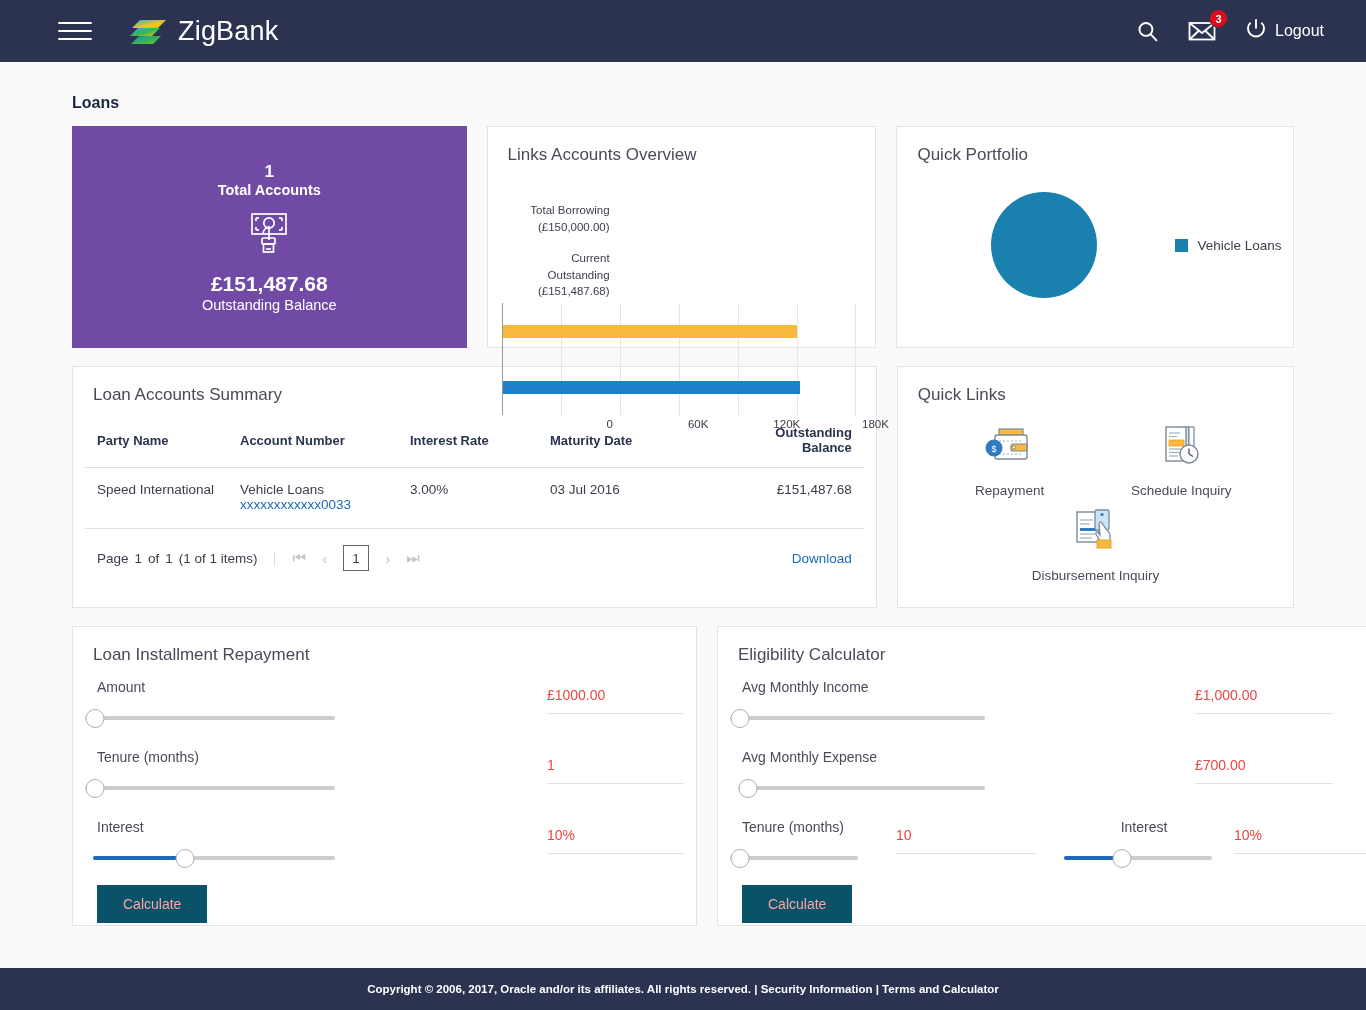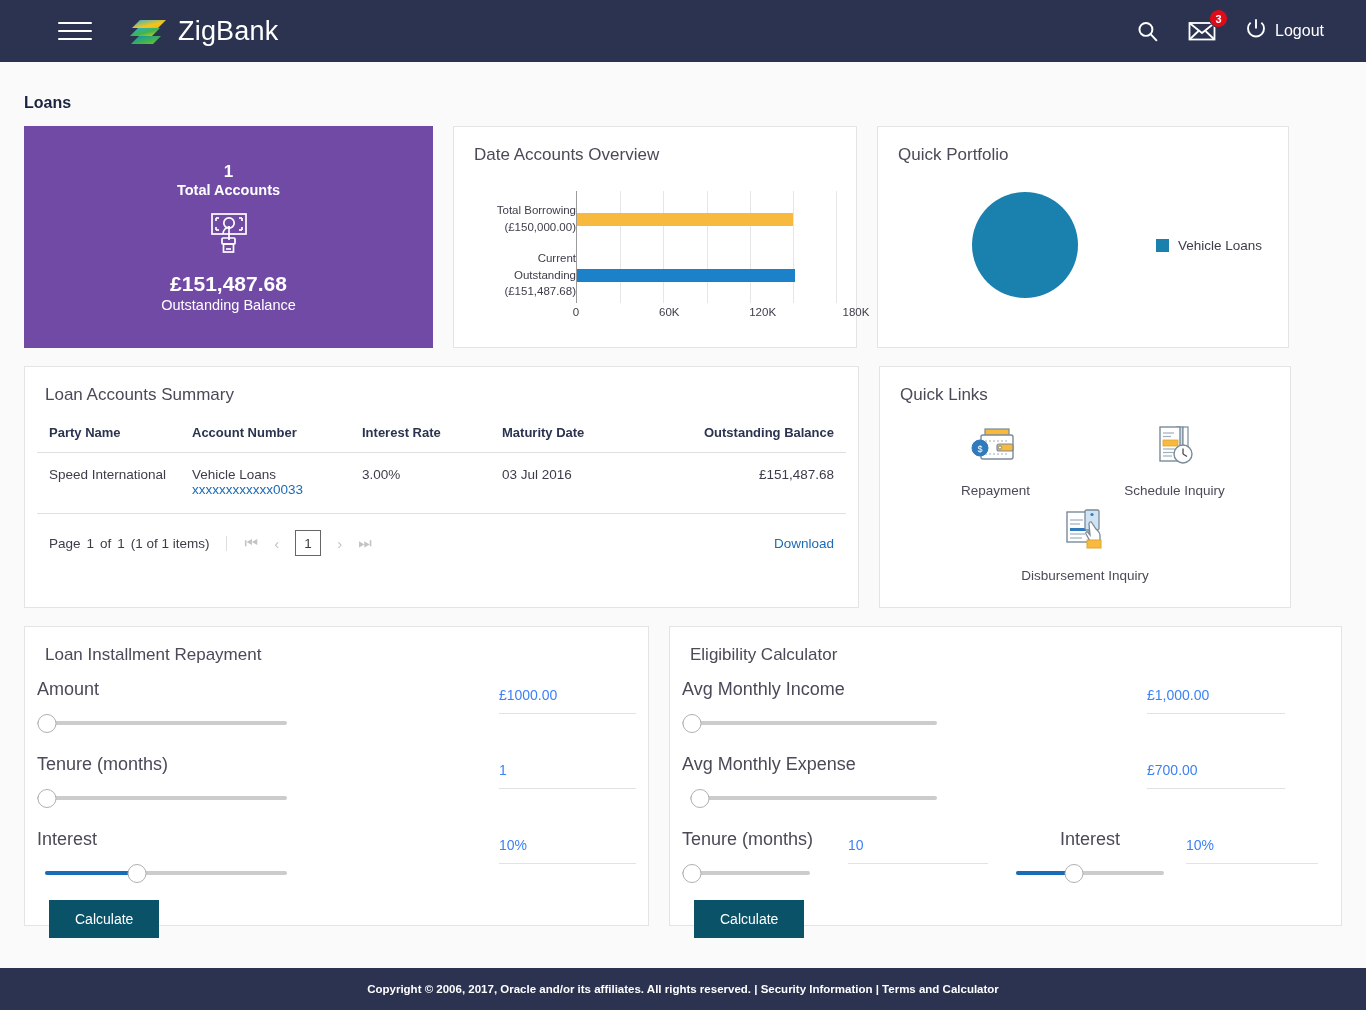--- a/index.html
+++ b/index.html
@@ -28,21 +28,21 @@
   .badge {
     position: absolute; top: -11px; right: -12px;
     background: #e00b18; color: #fff; font-size: 11px; font-weight: bold;
     min-width: 19px; height: 19px; border-radius: 50%;
     display: flex; align-items: center; justify-content: center;
     border: 1.5px solid #2b3350;
   }
   .logout { display: flex; align-items: center; gap: 7px; color: #fff; font-size: 16px; cursor: pointer; }
 
   
-  .page { padding: 0 24px; }
+  .page { padding: 0 72px; }
   .page-title { font-size: 16px; font-weight: bold; color: #1a2440; margin: 32px 0 14px 0; }
 
   .row { display: flex; gap: 20px; margin-bottom: 18px; }
 
   .card {
     background: #fff; border: 1px solid #e4e4e4;
   }
   .card-title { font-size: 17px; color: #4a4a58; padding: 18px 20px 0 20px; }
 
   
@@ -52,21 +52,21 @@
     align-items: center; justify-content: center;
   }
   .tile-count { font-size: 17px; font-weight: bold; line-height: 1.25; }
   .tile-sub { font-size: 14.5px; font-weight: bold; }
   .tile-icon { margin: 14px 0 12px 0; }
   .tile-amount { font-size: 21px; font-weight: bold; }
   .tile-amount-sub { font-size: 14.5px; margin-top: 1px; }
 
   
   .card-overview { width: 404px; height: 222px; }
-  .barchart { display: flex; padding: 26px 20px 0 14px; }
+  .barchart { display: flex; padding: 26px 20px 0 14px; flex-direction: column; }
   .bar-labels { width: 108px; text-align: right; font-size: 11.5px; color: #3d3d4a; line-height: 1.45; }
   .bar-label-block { height: 56px; display: flex; flex-direction: column; justify-content: center; }
   .bar-plot { flex: 1; position: relative; border-left: 1px solid #9b9b9b; height: 112px; }
   .grid-v { position: absolute; top: 0; bottom: 0; width: 1px; background: #e6e6e6; }
   .bar-row { height: 56px; display: flex; align-items: center; position: relative; }
   .bar { height: 13px; position: relative; z-index: 2; }
   .x-axis { display: flex; margin-left: 122px; margin-top: 3px; position: relative; height: 18px; }
   .x-tick { position: absolute; font-size: 11.5px; color: #3d3d4a; transform: translateX(-50%); }
 
   
@@ -107,29 +107,29 @@
   .ql-item { width: 50%; display: flex; flex-direction: column; align-items: center; cursor: pointer; margin-bottom: 6px; }
   .ql-item.center { width: 100%; }
   .ql-label { font-size: 13.5px; color: #4a4a58; margin-top: 10px; text-align: center; line-height: 1.25; }
 
   
   .card-calc-left { width: 625px; height: 300px; }
   .card-calc-right { width: 690px; height: 300px; }
   .calc-body { padding: 14px 12px 0 12px; }
   .calc-line { display: flex; align-items: flex-start; }
   .calc-field { width: 465px; padding-left: 0; }
-  .calc-label { font-size: 18px; color: #4a4a58; margin-bottom: 14px; }
+  .calc-label { font-size: 14px; color: #4a4a58; margin-bottom: 14px; margin-left: 12px; }
   .slider { position: relative; height: 18px; }
   .track { position: absolute; top: 7px; left: 0; height: 4px; background: #ccc; border-radius: 2px; }
   .fill { position: absolute; top: 7px; left: 0; height: 4px; background: #1a6bb8; border-radius: 2px; }
   .knob { position: absolute; top: 0; width: 19px; height: 19px; border-radius: 50%; background: #fff; border: 1.5px solid #b0b0b0; transform: translateX(-50%); cursor: pointer; }
-  .calc-value { width: 138px; font-size: 14px; color: #3b82f6; border-bottom: 1px solid #e2e2e2; padding-bottom: 10px; }
+  .calc-value { width: 138px; font-size: 14px; color: #ef4444; border-bottom: 1px solid #e2e2e2; padding-bottom: 10px; }
   .calc-value.spaced { margin-top: 8px; }
   .btn-calc {
-    background: #0a5268; color: #ffffff; font-size: 14px;
+    background: #0a5268; color: #fca5a5; font-size: 14px;
     border: none; padding: 11px 26px; cursor: pointer; margin: 18px 0 0 12px;
   }
   .sub-col { }
 
   
   .footer {
     position: absolute; left: 0; bottom: 0; width: 1366px; height: 42px;
     background: #2b3350; display: flex; align-items: center; justify-content: center;
   }
   .footer-text { color: #fff; font-size: 11.5px; font-weight: bold; }
@@ -225,21 +225,21 @@
           <rect x="16" y="26" width="13" height="6" rx="1"></rect>
           <rect x="17.5" y="32" width="10" height="8"></rect>
           <line x1="20" y1="37" x2="25" y2="37"></line>
         </svg>
       </div>
       <div class="tile-amount">£151,487.68</div>
       <div class="tile-amount-sub">Outstanding Balance</div>
     </div>
 
     <div class="card card-overview">
-      <div class="card-title">Date Accounts Overview</div>
+      <div class="card-title">Links Accounts Overview</div>
       <div class="barchart">
         <div class="bar-labels">
           <div class="bar-label-block">
             <div>Total Borrowing</div>
             <div>(£150,000.00)</div>
           </div>
           <div class="bar-label-block">
             <div>Current</div>
             <div>Outstanding</div>
             <div>(£151,487.68)</div>

